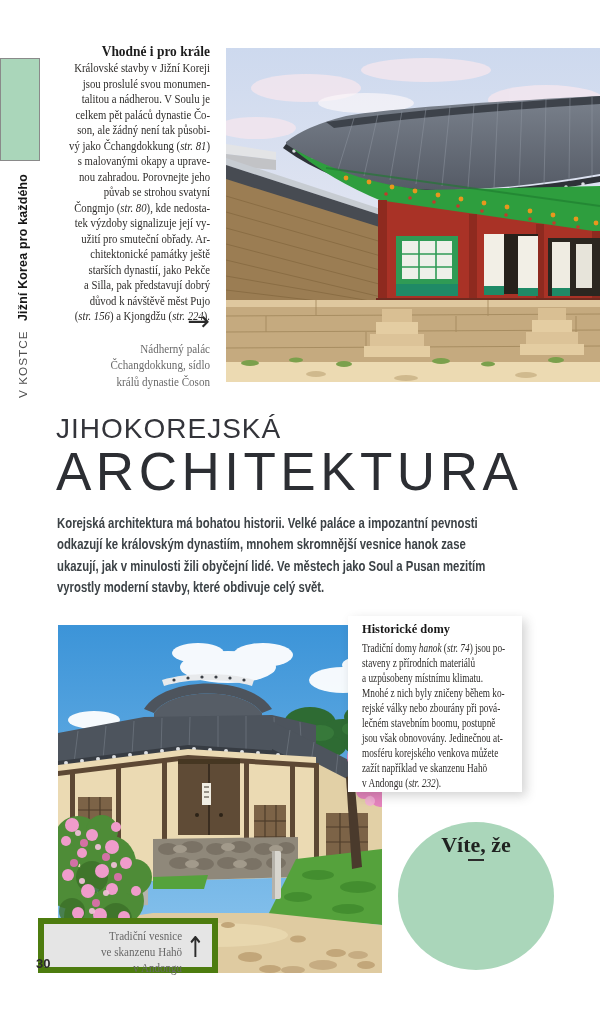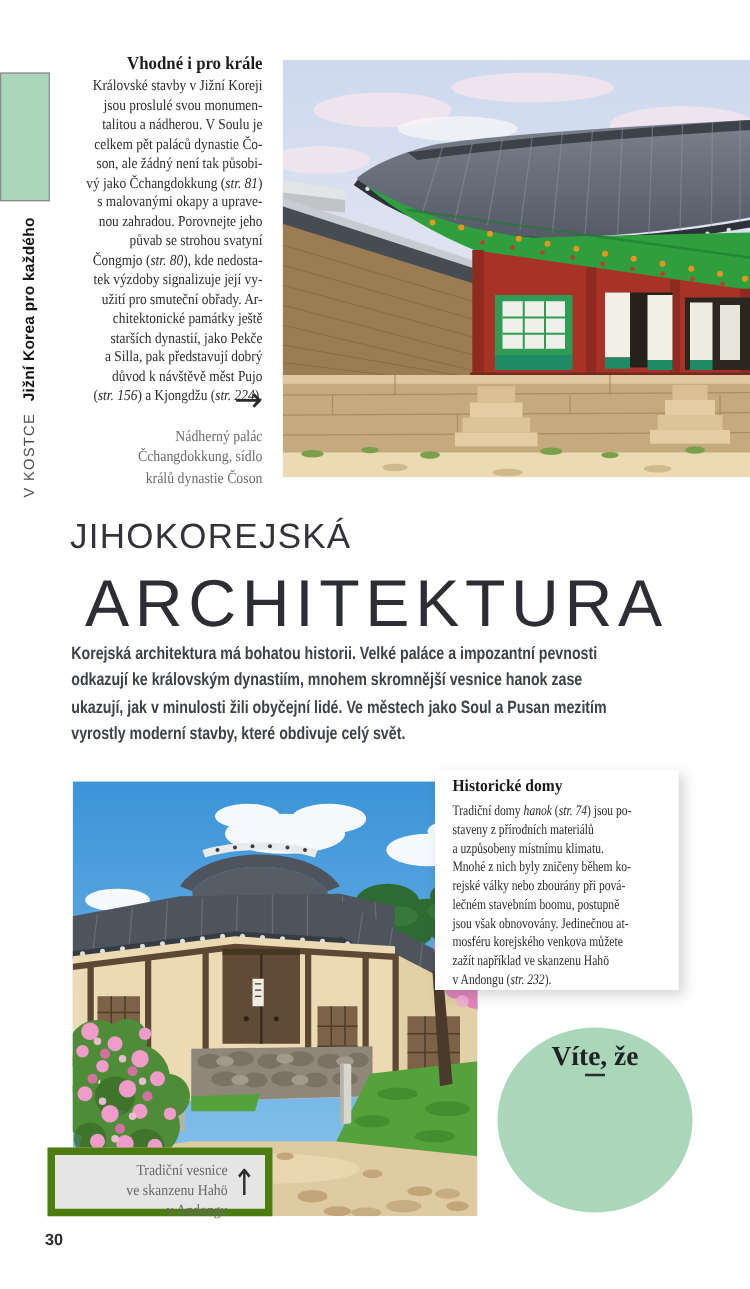--- a/index.html
+++ b/index.html
@@ -35,40 +35,40 @@
           font-size:28px;line-height:30px;letter-spacing:1px;color:#33343a;}
   .title2{left:56px;top:445px;font-family:"Liberation Sans",sans-serif;font-weight:400;
           font-size:53px;line-height:54px;letter-spacing:4.5px;color:#2c2e33;}
 
   .intro{left:57px;top:513px;font-family:"Liberation Sans",sans-serif;font-weight:700;
          font-size:14.2px;line-height:21.4px;color:#3c4246;white-space:pre;
          transform:scaleX(.8);transform-origin:0 0;}
 
   
   .historic-box{left:348px;top:616px;width:174px;height:176px;background:#fff;
-                box-shadow:4px 4px 10px rgba(60,60,60,.22);padding-left:21px;}
+                box-shadow:4px 4px 10px rgba(60,60,60,.22);}
   .historic-head{left:14px;top:5px;font-weight:bold;font-size:13.5px;color:#181818;
                  transform:scaleX(.92);transform-origin:0 0;white-space:pre;}
   .historic-body{left:14px;top:25px;font-size:11.6px;line-height:15px;color:#2e2c2a;
                  white-space:pre;transform:scaleX(.8);transform-origin:0 0;}
 
   
   .fact-circle{left:398px;top:822px;width:156px;height:148px;border-radius:50%;text-align:center;}
   .fact-title{padding-top:11px;font-weight:bold;font-size:22px;line-height:23px;color:#1f2220;}
   .fact-dash{width:16px;height:2px;background:#2c2c2c;margin:3px auto 5px auto;}
   .fact-body{font-size:11.3px;line-height:13.7px;color:#262626;white-space:pre;}
 
   
   .cap2box{left:38px;top:918px;width:180px;height:55px;background:#e5e5e5;border:6px solid #4d7c0f;box-sizing:border-box;}
   .cap2{position:absolute;right:30px;top:5px;text-align:right;font-size:12.3px;line-height:15.8px;
         color:#686868;white-space:pre;transform:scaleX(.9);transform-origin:100% 0;}
   .cap2-arrow{position:absolute;right:7px;top:7px;font-family:"DejaVu Sans",sans-serif;
               font-size:23px;line-height:26px;color:#2b2b2b;transform:scaleY(1.25);transform-origin:50% 0;}
 
-  .pagenum{left:36px;top:984px;font-family:"Liberation Sans",sans-serif;font-weight:700;
+  .pagenum{left:36px;top:956px;font-family:"Liberation Sans",sans-serif;font-weight:700;
            font-size:13px;color:#2a2a2a;}
 </style>
 </head>
 <body>
 
 <div class="page">
 
   <div class="abs side-square" style="background-color: rgb(170, 214, 186);"></div>
   <div class="abs side-label">
     <span class="side-kicker">V KOSTCE</span><span class="side-title">Jižní Korea pro každého</span>
@@ -273,21 +273,21 @@
       </g>
     </svg>
   </figure>
 
   <div class="abs cap1-arrow">→</div>
   <figcaption class="abs cap1">Nádherný palác
 Čchangdokkung, sídlo
 králů dynastie Čoson</figcaption>
 
   <h1 class="abs title1" style="margin:0;">JIHOKOREJSKÁ</h1>
-  <h1 class="abs title2" style="margin:12px;">ARCHITEKTURA</h1>
+  <h1 class="abs title2" style="margin:0;">ARCHITEKTURA</h1>
 
   <p class="abs intro" style="margin:0;">Korejská architektura má bohatou historii. Velké paláce a impozantní pevnosti
 odkazují ke královským dynastiím, mnohem skromnější vesnice hanok zase
 ukazují, jak v minulosti žili obyčejní lidé. Ve městech jako Soul a Pusan mezitím
 vyrostly moderní stavby, které obdivuje celý svět.</p>
 
   <figure class="abs photo2" style="margin:0;">
     <svg viewBox="0 0 324 348" width="324" height="348">
       <defs>
         <linearGradient id="p2sky" x1="0" y1="0" x2="0" y2="1">

